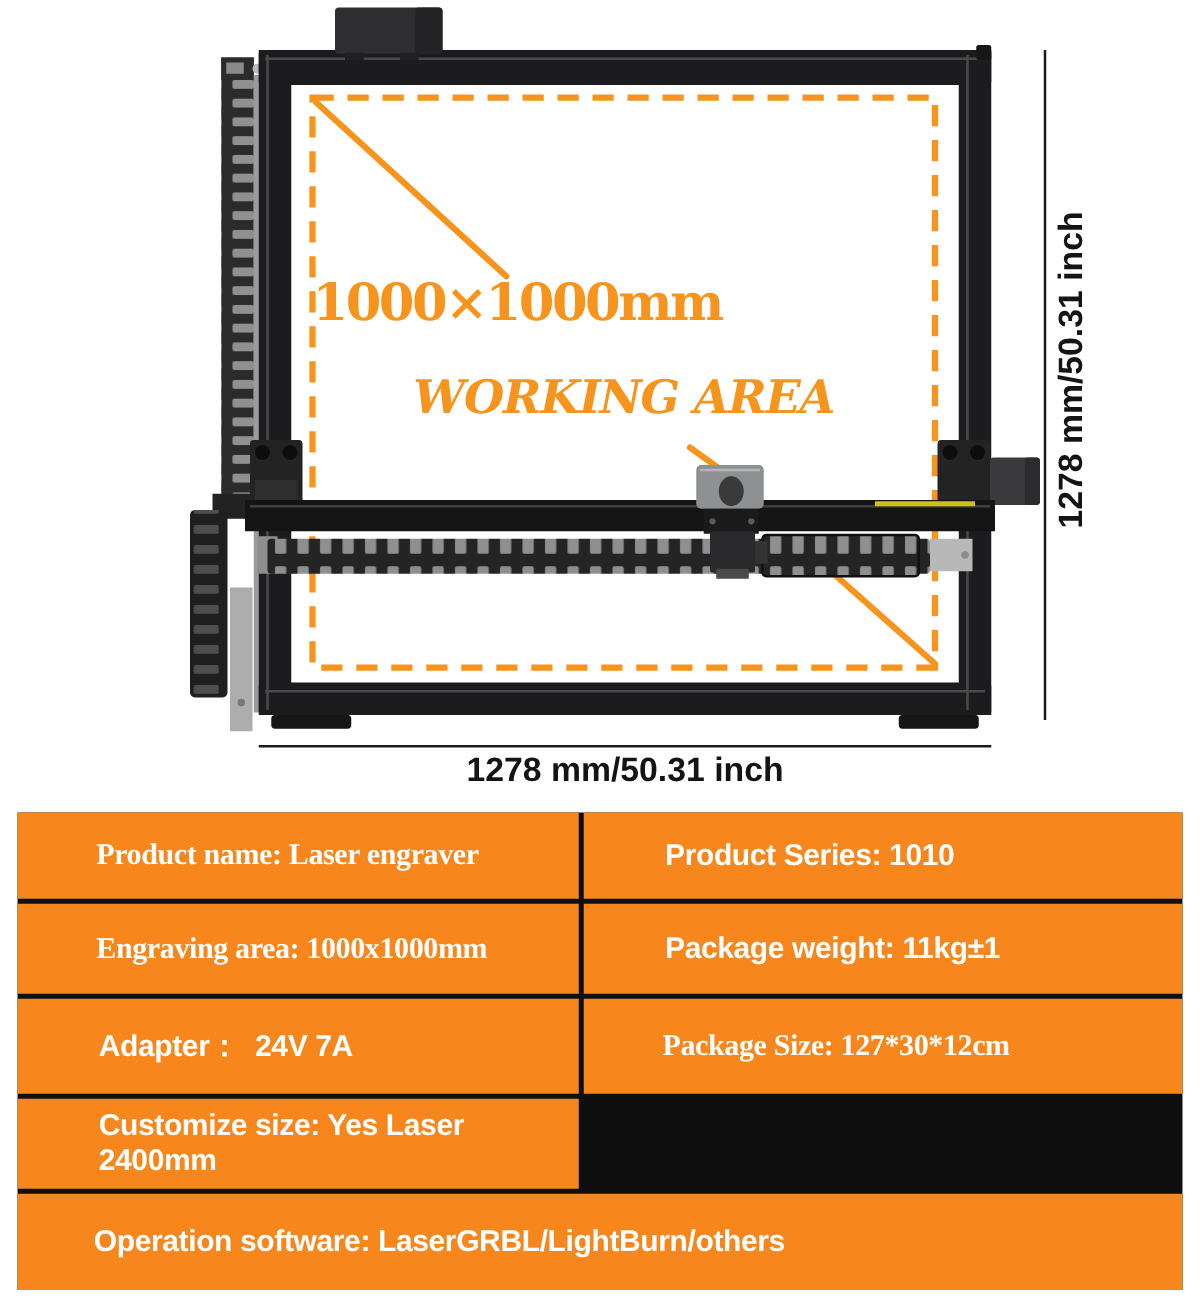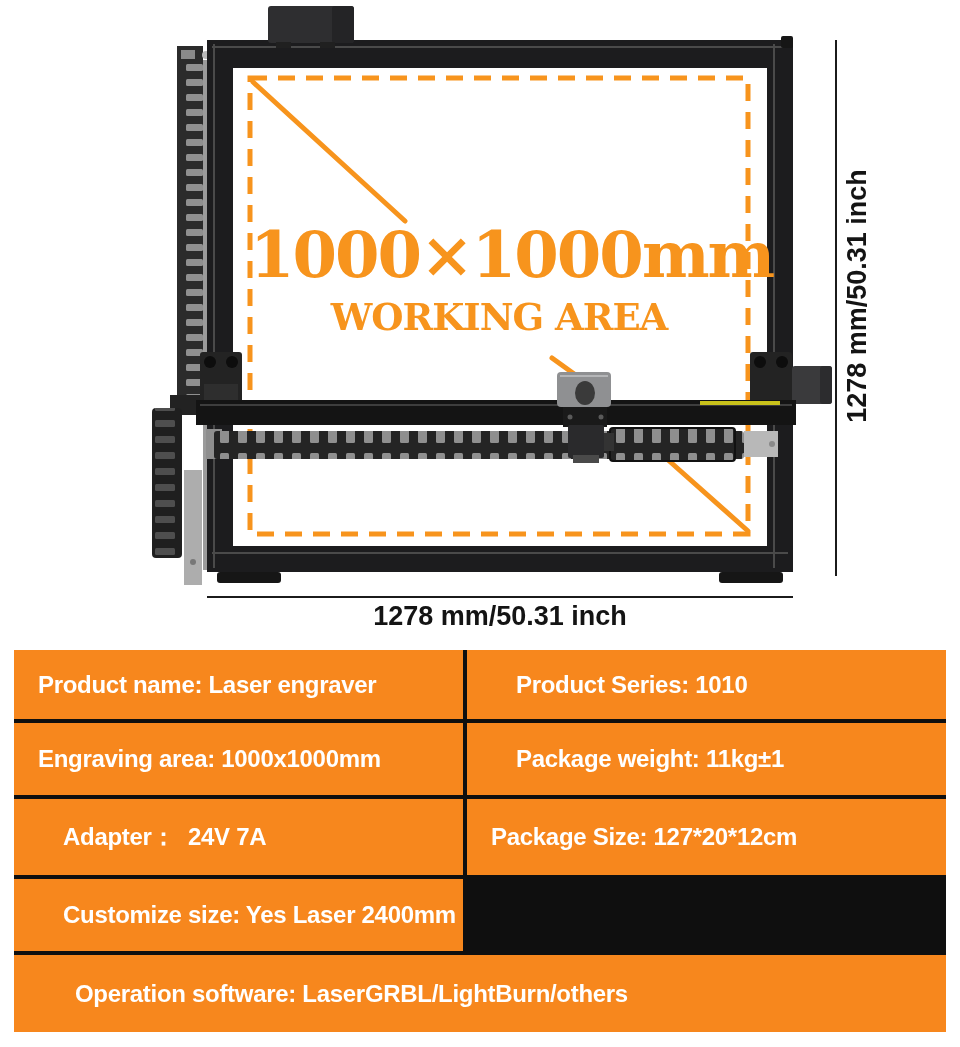--- a/index.html
+++ b/index.html
@@ -2,38 +2,38 @@
 <html><head>
 <meta charset="utf-8">
 <style>
   html,body{margin:0;padding:0;background:#ffffff;}
   .page{position:relative;width:960px;height:1047px;background:#ffffff;overflow:hidden;
         font-family:"Liberation Sans",sans-serif;}
   .stage{position:absolute;left:0;top:0;width:960px;height:648px;}
   .stage svg{position:absolute;left:0;top:0;}
 
   .wa-title{position:absolute;left:250px;top:220px;width:498px;text-align:left;
-            font-family:"DejaVu Serif",serif;font-weight:bold;font-size:64px;line-height:1.1;
+            font-family:"DejaVu Serif",serif;font-weight:bold;font-size:41px;line-height:1.1;
             letter-spacing:-2px;color:#F7941D;white-space:nowrap;}
   .wa-sub{position:absolute;left:250px;top:297px;width:498px;text-align:center;
           font-family:"DejaVu Serif",serif;font-weight:bold;font-size:37px;line-height:1.1;
-          letter-spacing:-1px;color:#F7941D;white-space:nowrap;}
+          letter-spacing:-1px;color:#F7941D;white-space:nowrap;font-style:italic;}
   .dim-h{position:absolute;left:207px;top:601px;width:586px;text-align:center;
          font-weight:bold;font-size:27px;color:#141414;letter-spacing:0;}
   .dim-v{position:absolute;left:857px;top:296px;transform:translate(-50%,-50%) rotate(-90deg);
          font-weight:bold;font-size:27px;color:#141414;white-space:nowrap;}
 
   .spec-table{position:absolute;left:14px;top:650px;width:932px;background:#0f0f0f;
               display:grid;grid-template-columns:449px 479px;
               grid-template-rows:69px 72px 76px 72px 77px;gap:4px;}
   .cell{background:#F7871D;display:flex;align-items:center;
         color:#ffffff;font-weight:bold;font-size:24px;letter-spacing:-0.3px;
         white-space:pre-wrap;}
-  .cell.lft{padding-left:24px;}
-  .cell.rgt{padding-left:49px;}
+  .cell.lft{padding-left:63px;font-family:Liberation Serif, serif;}
+  .cell.rgt{padding-left:65px;}
   .cell.footer{grid-column:1 / span 2;padding-left:61px;}
 </style>
 </head>
 <body>
 
 <div class="page">
 
   <div class="stage">
     <svg width="960" height="648" viewBox="0 0 960 648">
       <defs>
@@ -143,19 +143,19 @@
 
   <div class="spec-table">
     <div class="cell lft">Product name: Laser engraver</div>
     <div class="cell rgt">Product Series: 1010</div>
 
     <div class="cell lft">Engraving area: 1000x1000mm</div>
     <div class="cell rgt">Package weight: 11kg±1</div>
 
     <div class="cell rgt">Adapter：  24V 7A</div>
 
-    <div class="cell lft">Package Size: 127*20*12cm</div>
+    <div class="cell lft">Package Size: 127*30*12cm</div>
     <div class="cell rgt">Customize size: Yes Laser 2400mm</div>
 
     <div class="cell footer">Operation software: LaserGRBL/LightBurn/others</div>
   </div>
 
 </div>
 
 </body></html>

